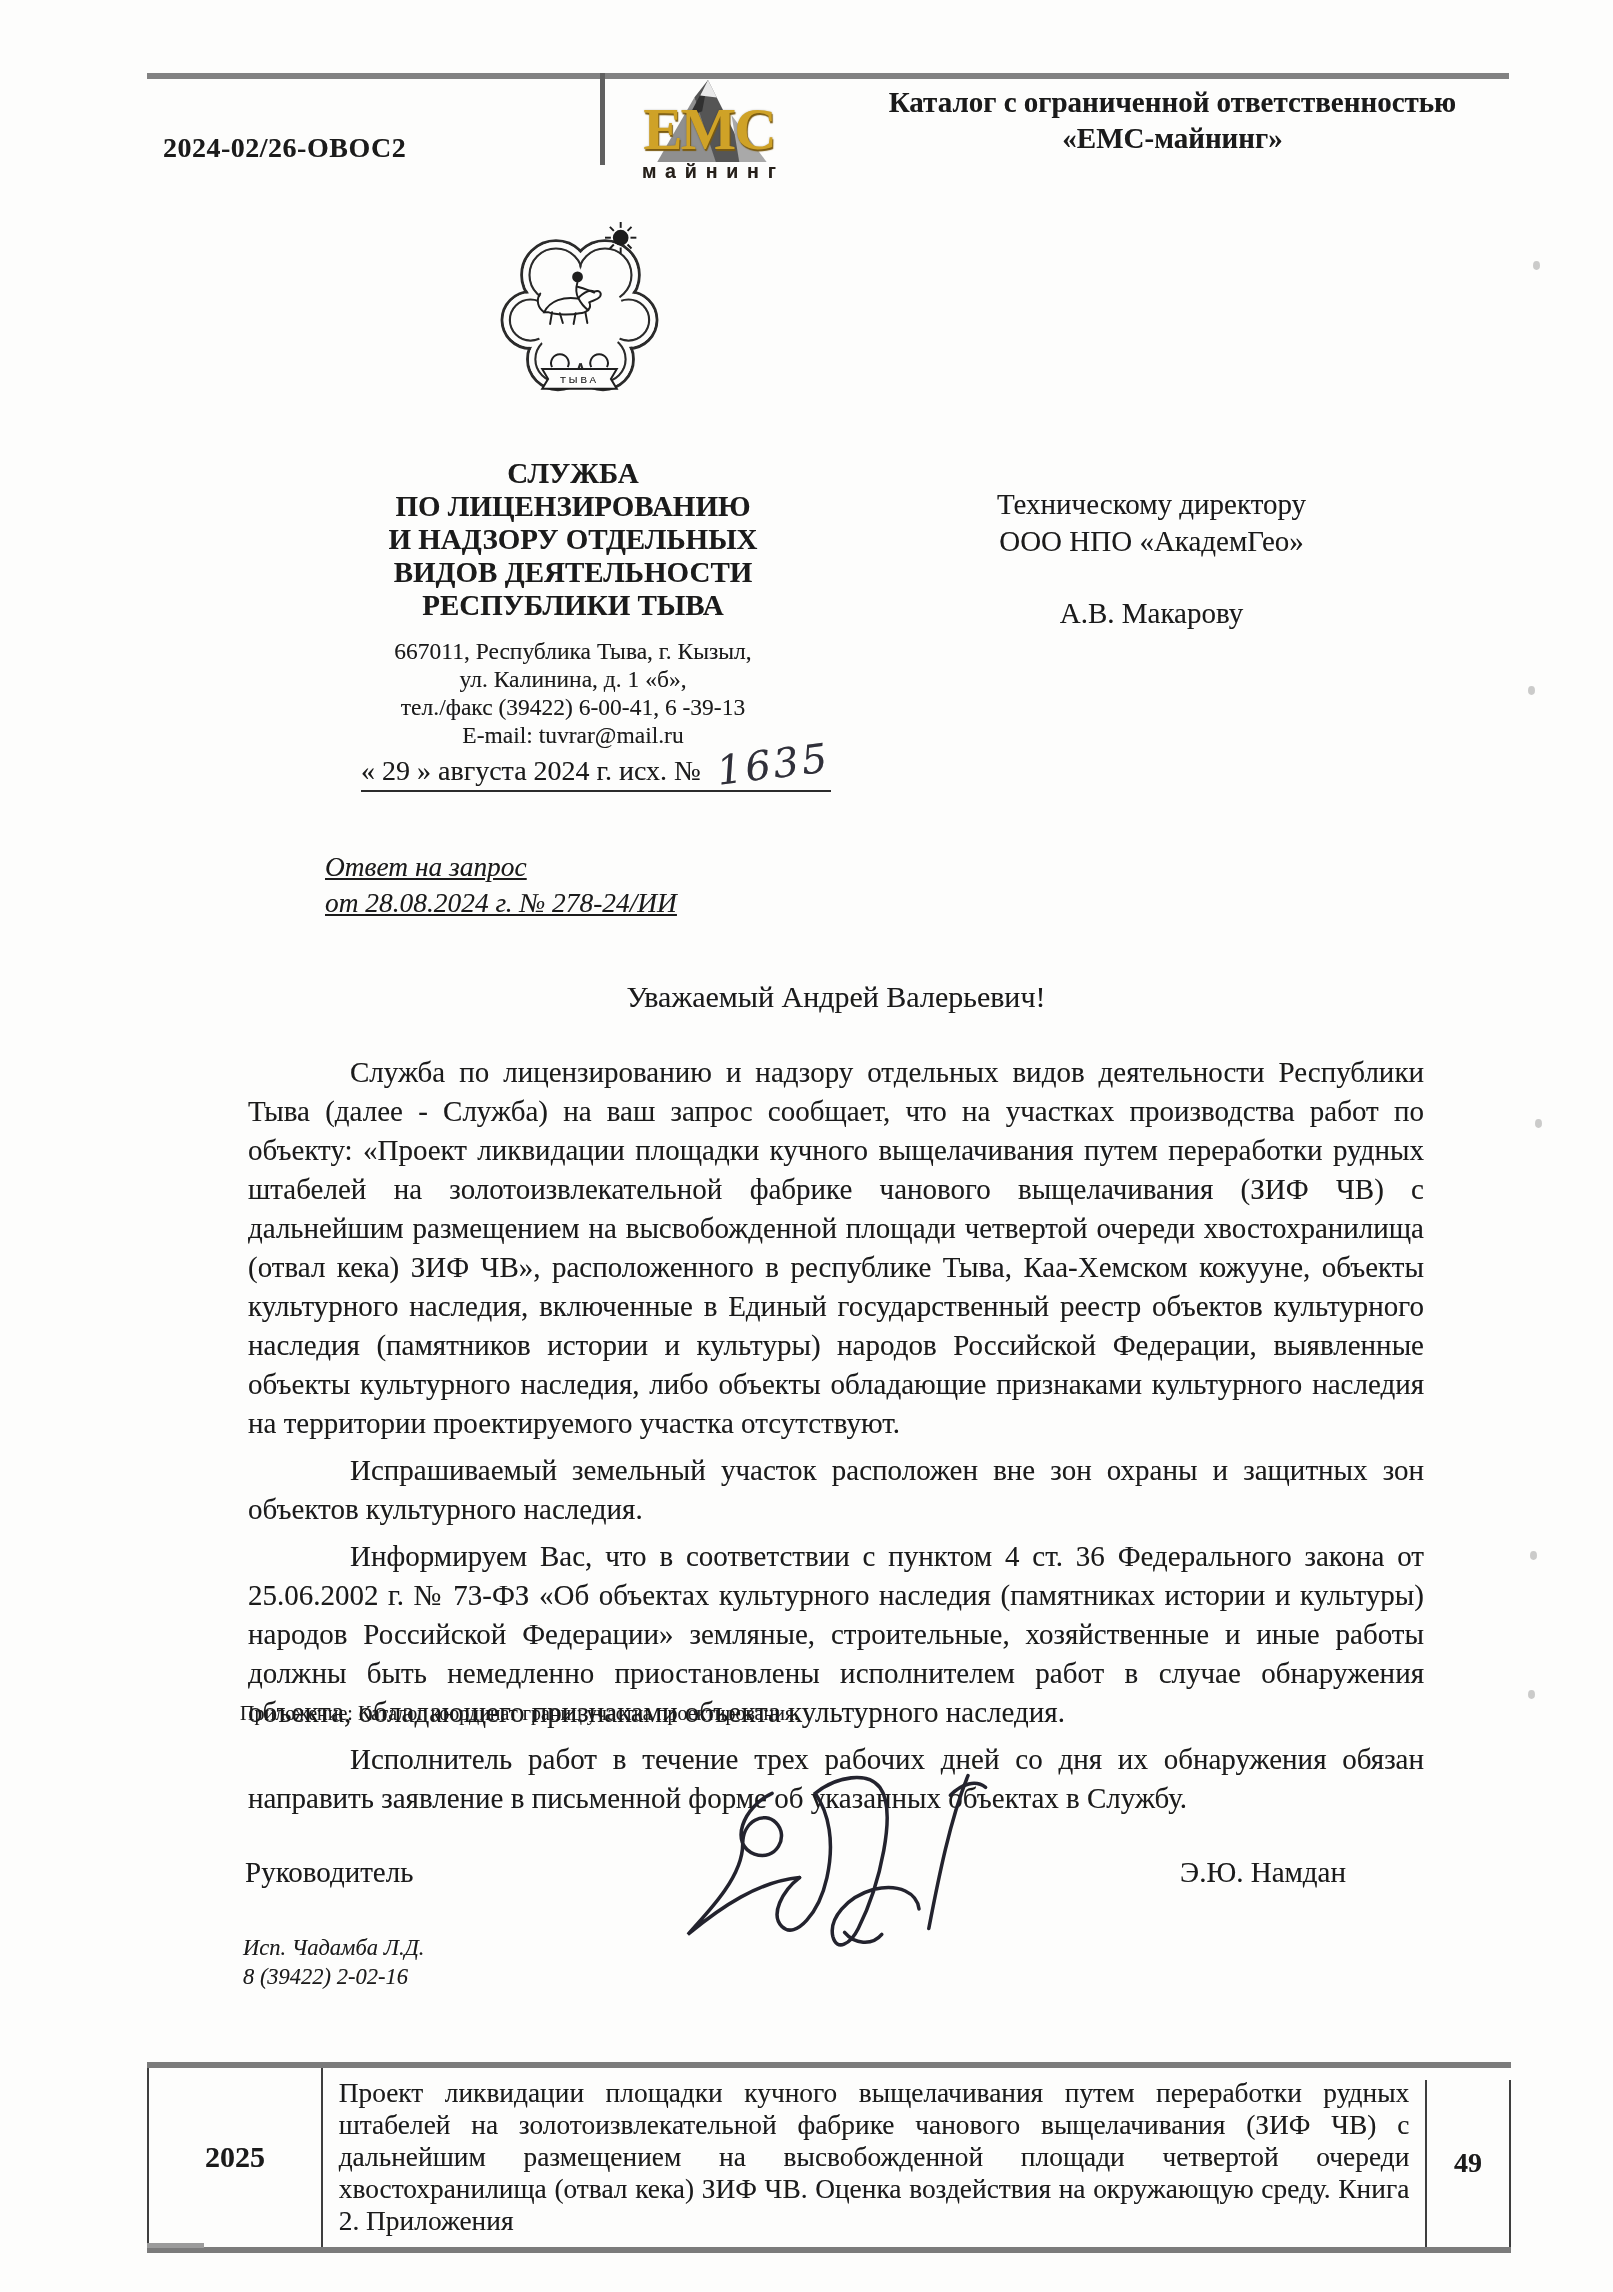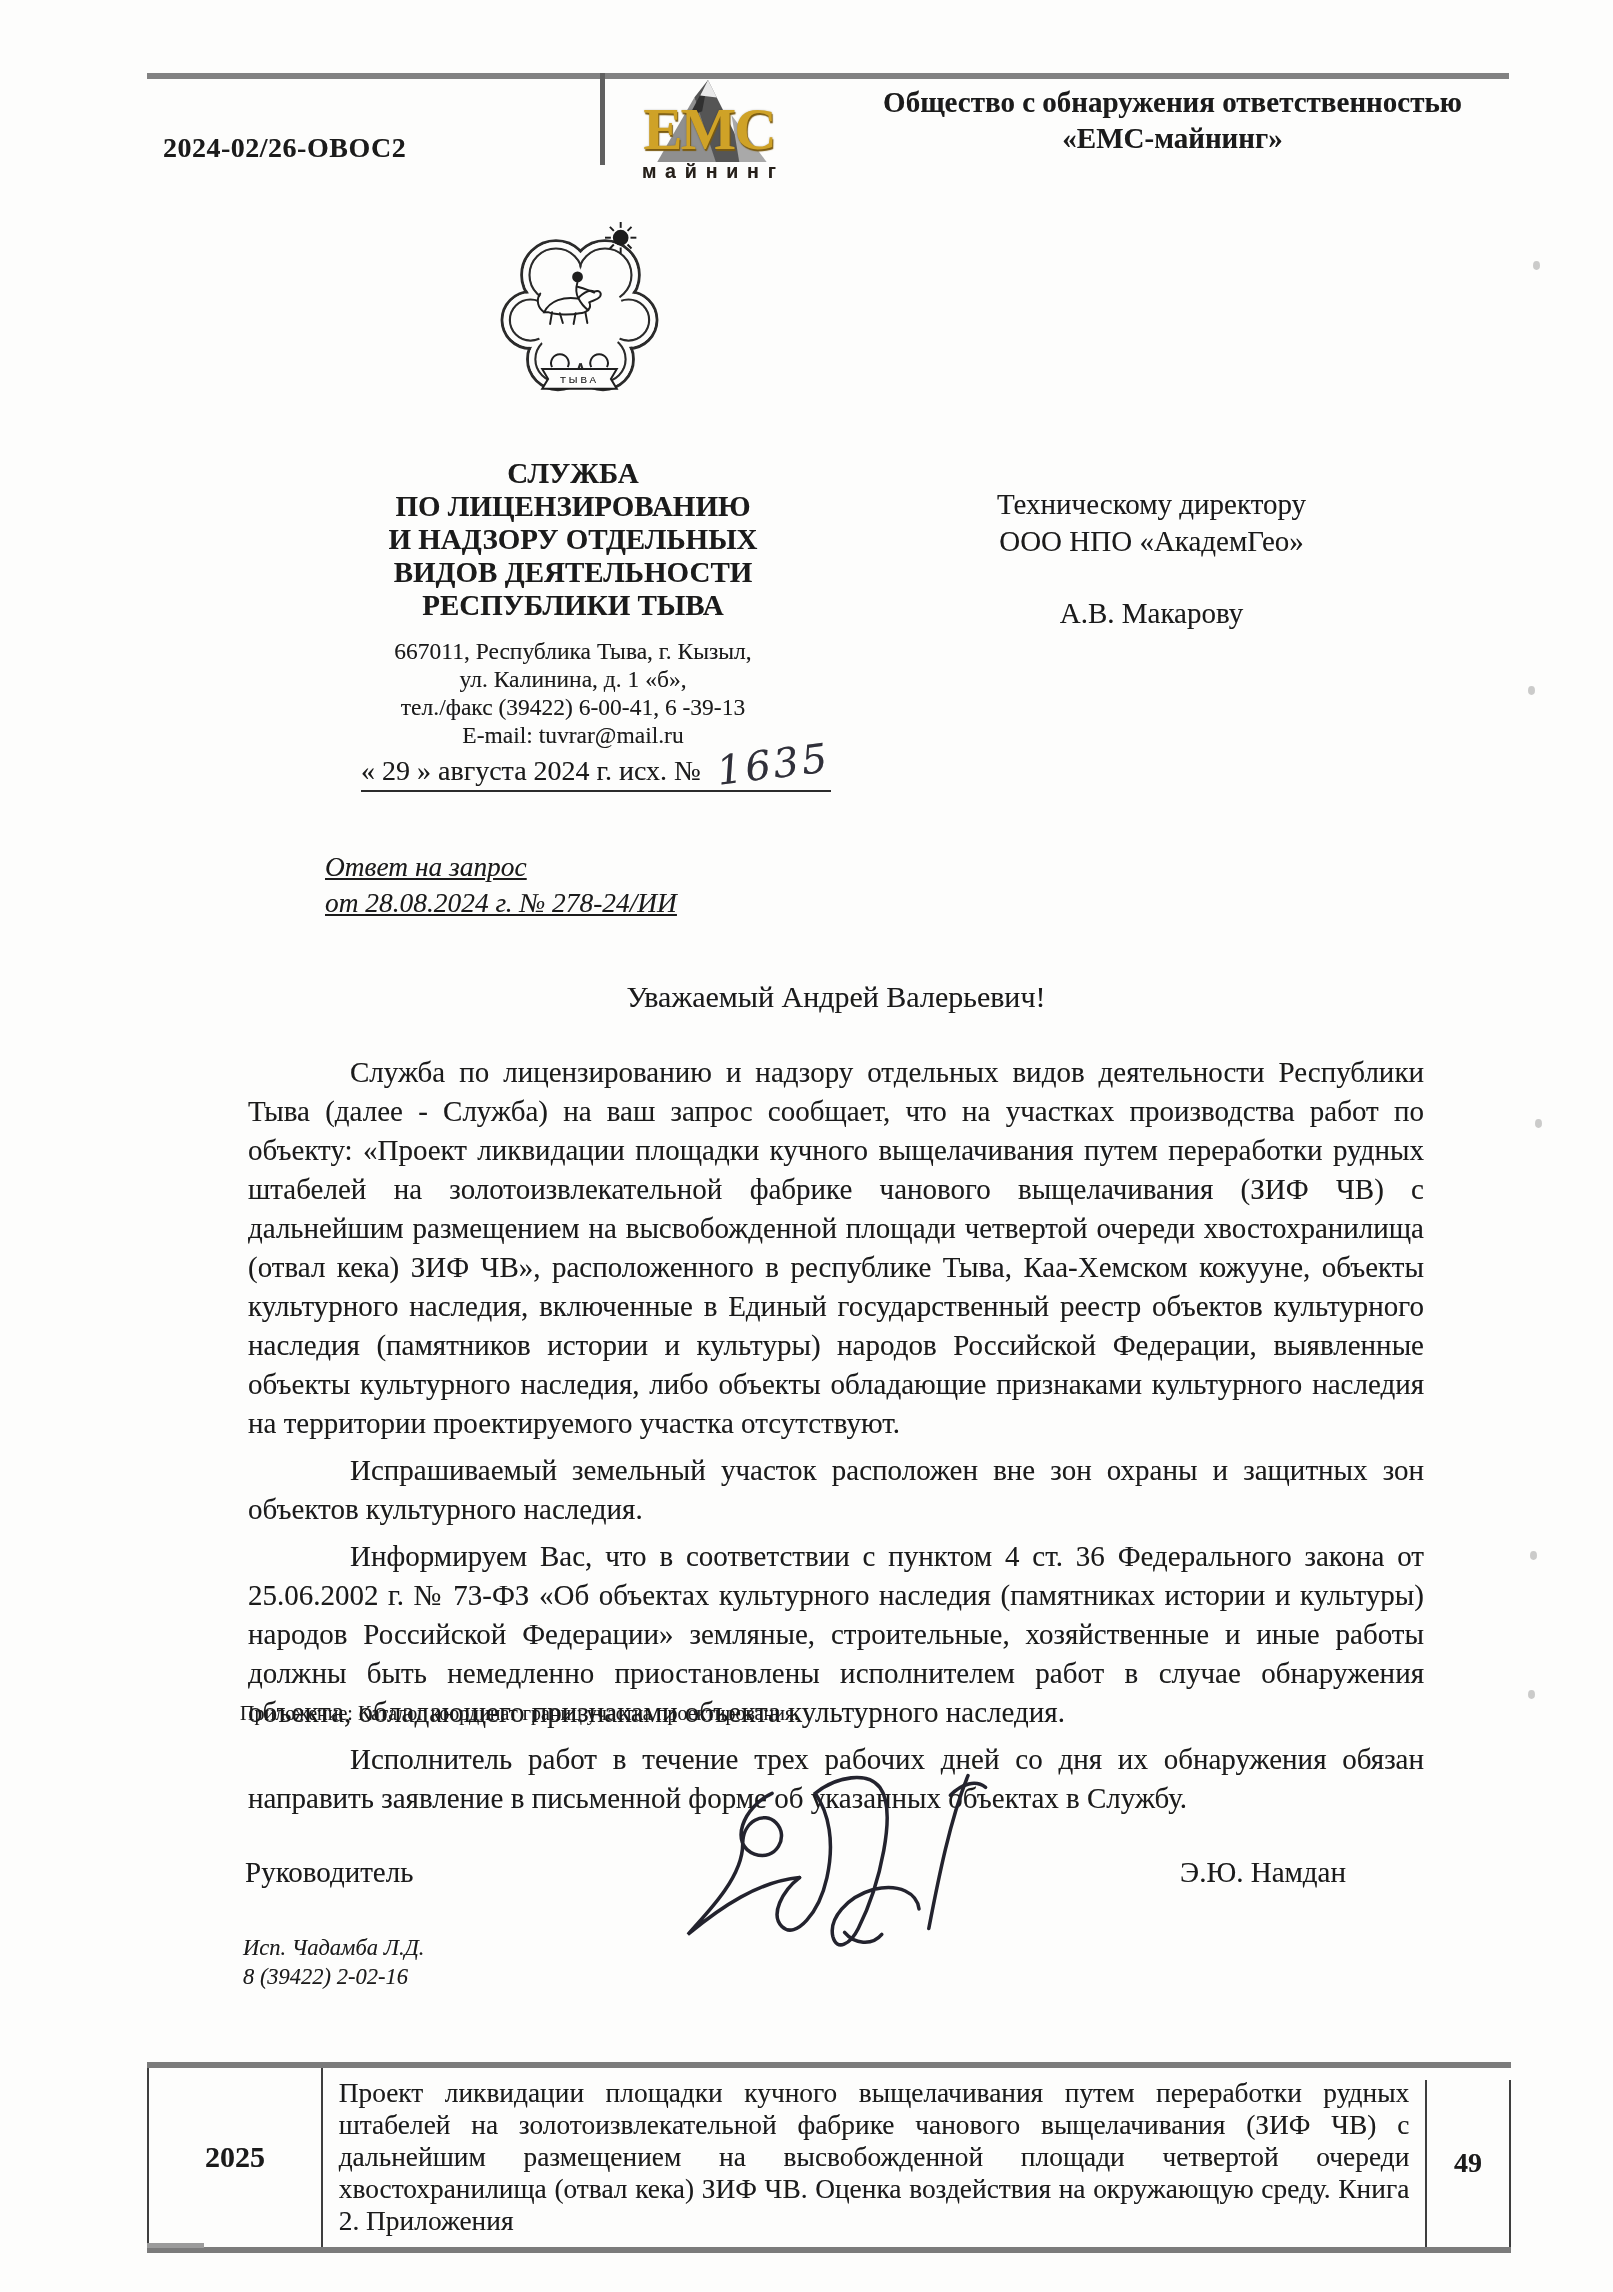--- a/index.html
+++ b/index.html
@@ -97,21 +97,21 @@
       <polygon points="76,20 90,2 132,86 98,86" fill="#555555"></polygon>
       <polygon points="90,2 70,40 84,34" fill="#303030"></polygon>
       <polygon points="114,38 150,86 122,86" fill="#a9a9a9"></polygon>
       <polygon points="90,2 99,20 82,18" fill="#e9e9e9"></polygon>
     </svg>
     <div class="logo-acronym">ЕМС</div>
     <div class="logo-subtitle">майнинг</div>
   </div>
 
   <div class="company-name">
-    <div>Общество с обнаружения ответственностью</div>
+    <div>Каталог с ограниченной ответственностью</div>
     <div>«ЕМС-майнинг»</div>
   </div>
 
   <svg class="emblem" viewBox="0 0 172 205">
     <g stroke="#2b2b2b" stroke-width="3" fill="none">
       <circle cx="62" cy="54" r="35"></circle>
         <circle cx="112" cy="54" r="35"></circle>
       <circle cx="36" cy="100" r="29"></circle>
         <circle cx="136" cy="100" r="29"></circle>
       <circle cx="64" cy="140" r="31"></circle>

